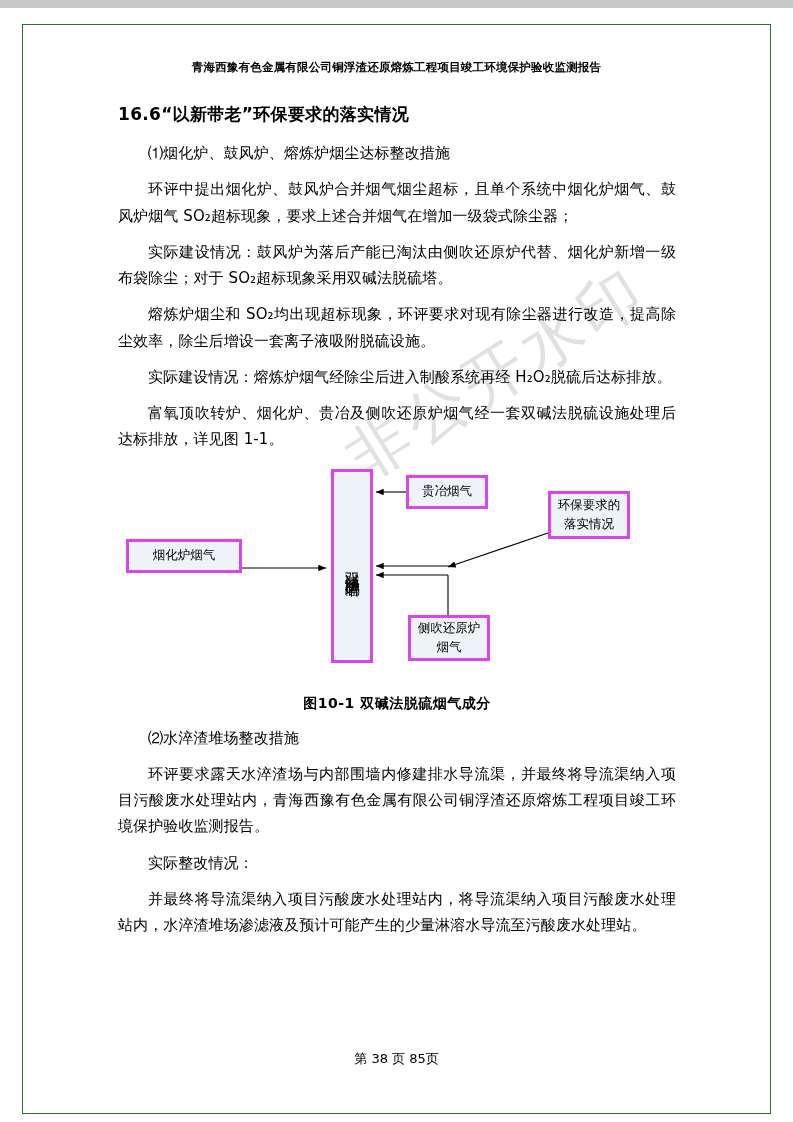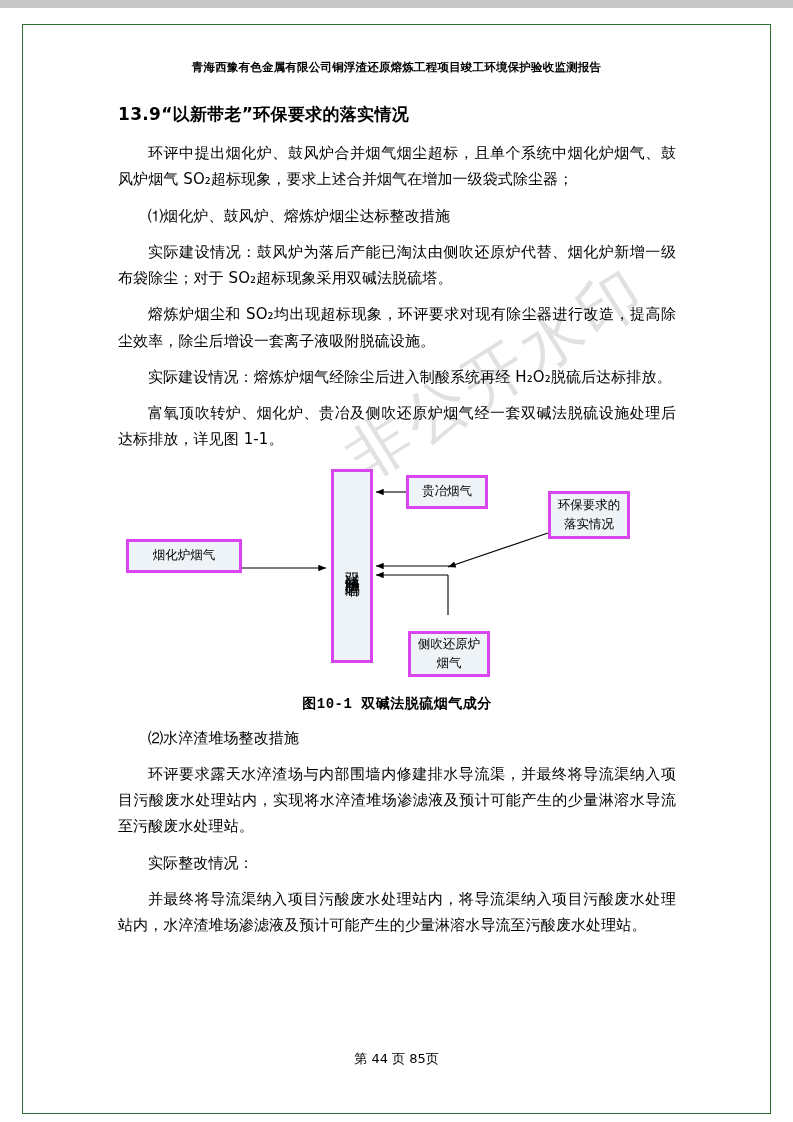--- a/index.html
+++ b/index.html
@@ -63,21 +63,20 @@
     width: 558px;
     height: 230px;
     margin: 8px 0 2px 0;
   }
   .fig-caption {
     text-align: center;
     font-size: 14px;
     font-weight: bold;
     margin: 2px 0 12px 0;
     letter-spacing: 0.5px;
-    font-family: Liberation Mono, monospace;
   }
   .box {
     position: absolute;
     border: 3px solid #d946ef;
     background: #eef3f8;
     font-size: 12.5px;
     line-height: 1.45;
     text-align: center;
     box-sizing: border-box;
     display: flex;
@@ -109,21 +108,21 @@
     height: 48px;
   }
   .box.yanhua {
     left: 8px;
     top: 76px;
     width: 116px;
     height: 34px;
   }
   .box.cechui {
     left: 290px;
-    top: 168px;
+    top: 152px;
     width: 82px;
     height: 46px;
   }
   .fig-svg {
     position: absolute;
     left: 0;
     top: 0;
     width: 558px;
     height: 230px;
   }
@@ -157,24 +156,24 @@
 <div class="page">
 
   <div class="border-frame"></div>
 
   <div class="header-title">青海西豫有色金属有限公司铜浮渣还原熔炼工程项目竣工环境保护验收监测报告</div>
 
   <div class="watermark">非公开水印</div>
 
   <div class="content">
 
-    <h2 class="sec-title">13.9“以新带老”环保要求的落实情况</h2>
-
+    <h2 class="sec-title">16.6“以新带老”环保要求的落实情况</h2>
+
+    <p class="para">⑴烟化炉、鼓风炉、熔炼炉烟尘达标整改措施</p>
     <p class="para">环评中提出烟化炉、鼓风炉合并烟气烟尘超标，且单个系统中烟化炉烟气、鼓风炉烟气 SO₂超标现象，要求上述合并烟气在增加一级袋式除尘器；</p>
-    <p class="para">⑴烟化炉、鼓风炉、熔炼炉烟尘达标整改措施</p>
     <p class="para">实际建设情况：鼓风炉为落后产能已淘汰由侧吹还原炉代替、烟化炉新增一级布袋除尘；对于 SO₂超标现象采用双碱法脱硫塔。</p>
     <p class="para">熔炼炉烟尘和 SO₂均出现超标现象，环评要求对现有除尘器进行改造，提高除尘效率，除尘后增设一套离子液吸附脱硫设施。</p>
     <p class="para">实际建设情况：熔炼炉烟气经除尘后进入制酸系统再经 H₂O₂脱硫后达标排放。</p>
     <p class="para">富氧顶吹转炉、烟化炉、贵冶及侧吹还原炉烟气经一套双碱法脱硫设施处理后达标排放，详见图 1-1。</p>
 
     <div class="figure">
       <svg class="fig-svg" viewBox="0 0 558 230">
         <defs>
           <marker id="arrow" markerWidth="9" markerHeight="9" refX="7" refY="3" orient="auto">
             <path d="M0,0 L7,3 L0,6 z" fill="#000"></path>
@@ -197,21 +196,21 @@
       <div class="box tower">双碱法脱硫塔</div>
       <div class="box guiye">贵冶烟气</div>
       <div class="box fuyang">环保要求的落实情况</div>
       <div class="box yanhua">烟化炉烟气</div>
       <div class="box cechui">侧吹还原炉烟气</div>
     </div>
 
     <div class="fig-caption">图10-1  双碱法脱硫烟气成分</div>
 
     <p class="para">⑵水淬渣堆场整改措施</p>
-    <p class="para">环评要求露天水淬渣场与内部围墙内修建排水导流渠，并最终将导流渠纳入项目污酸废水处理站内，实现将水淬渣堆场渗滤液及预计可能产生的少量淋溶水导流至污酸废水处理站。</p>
+    <p class="para">环评要求露天水淬渣场与内部围墙内修建排水导流渠，并最终将导流渠纳入项目污酸废水处理站内，青海西豫有色金属有限公司铜浮渣还原熔炼工程项目竣工环境保护验收监测报告。</p>
     <p class="para">实际整改情况：</p>
     <p class="para">并最终将导流渠纳入项目污酸废水处理站内，将导流渠纳入项目污酸废水处理站内，水淬渣堆场渗滤液及预计可能产生的少量淋溶水导流至污酸废水处理站。</p>
 
   </div>
 
-  <div class="footer">第 44 页 85页</div>
+  <div class="footer">第 38 页 85页</div>
 
 </div>
 
 </body></html>

